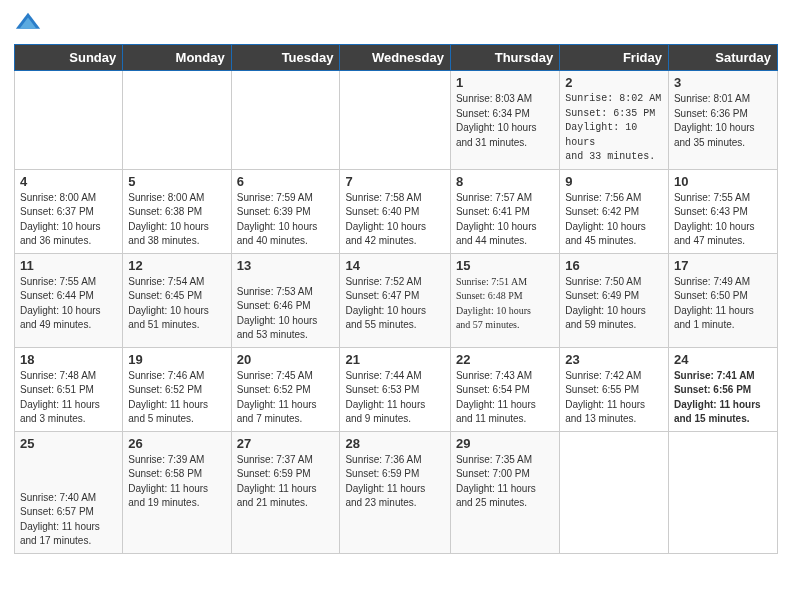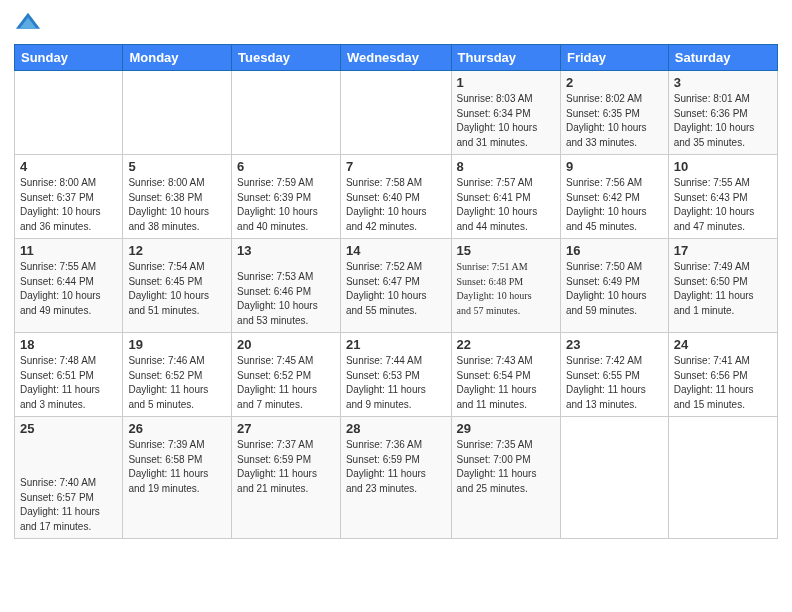--- a/index.html
+++ b/index.html
@@ -51,23 +51,23 @@
     .subtitle {
       font-size: 16px;
       color: #555;
     }
     table {
       width: 100%;
       border-collapse: collapse;
       font-size: 10.5px;
     }
     thead tr th {
-      background-color: #3b82f6;
+      background-color: #404040;
       color: #fff;
-      text-align: left;
+      text-align: right;
       padding: 5px 6px;
       font-size: 13px;
       font-weight: bold;
       border: 1px solid #1a6ab5;
     }
     tbody tr td {
       border: 1px solid #ccc;
       vertical-align: top;
       padding: 4px 5px;
       width: 113px;
@@ -134,21 +134,21 @@
           <td class="empty-cell"></td>
           <td>
             <span class="day-num">1</span>
             <div class="day-detail" style="white-space: pre-line;">Sunrise: 8:03 AM
 Sunset: 6:34 PM
 Daylight: 10 hours
 and 31 minutes.</div>
           </td>
           <td>
             <span class="day-num">2</span>
-            <div class="day-detail" style="white-space: pre-line;">Sunrise: 8:02 AM
+            <div class="day-detail" style="white-space: pre-line; font-family: Liberation Mono, monospace;">Sunrise: 8:02 AM
 Sunset: 6:35 PM
 Daylight: 10 hours
 and 33 minutes.</div>
           </td>
           <td>
             <span class="day-num">3</span>
             <div class="day-detail" style="white-space: pre-line;">Sunrise: 8:01 AM
 Sunset: 6:36 PM
 Daylight: 10 hours
 and 35 minutes.</div>
@@ -294,21 +294,21 @@
           </td>
           <td>
             <span class="day-num">23</span>
             <div class="day-detail" style="white-space: pre-line;">Sunrise: 7:42 AM
 Sunset: 6:55 PM
 Daylight: 11 hours
 and 13 minutes.</div>
           </td>
           <td>
             <span class="day-num">24</span>
-            <div class="day-detail" style="white-space: pre-line;">Sunrise: 7:41 AM
+            <div class="day-detail" style="white-space: pre-line; font-weight: bold;">Sunrise: 7:41 AM
 Sunset: 6:56 PM
 Daylight: 11 hours
 and 15 minutes.</div>
           </td>
         </tr>
         <tr>
           <td>
             <span class="day-num">25</span>
             <div class="day-detail" style="white-space: pre-line; margin-top: 40px;">Sunrise: 7:40 AM
 Sunset: 6:57 PM

